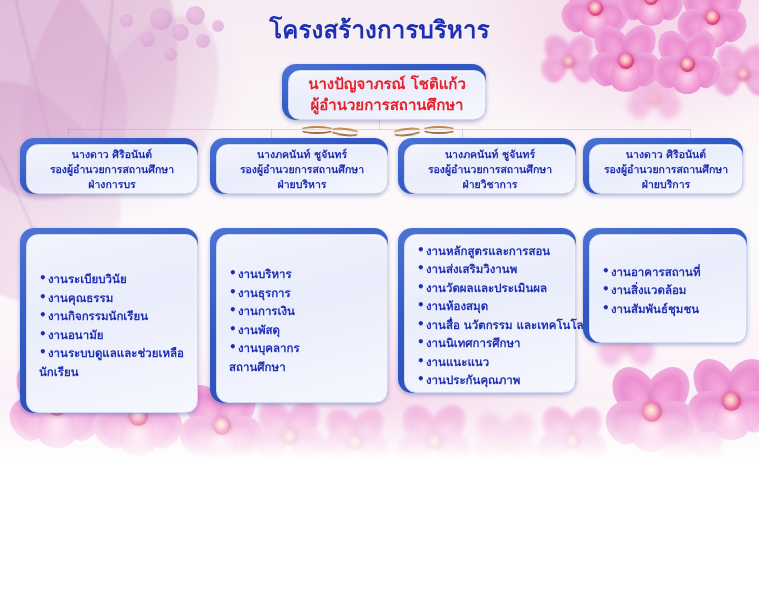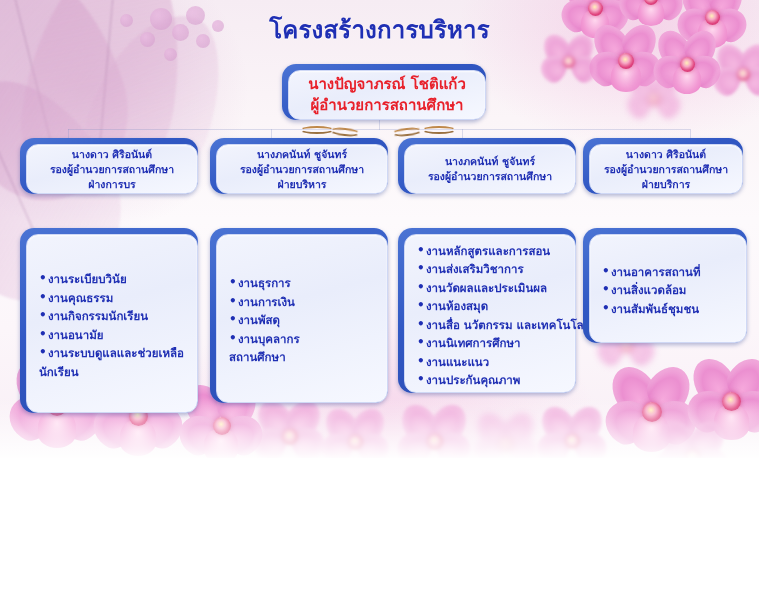--- a/index.html
+++ b/index.html
@@ -373,20 +373,21 @@
       <div class="dep-line">รองผู้อำนวยการสถานศึกษา</div>
       <div class="dep-line">ฝ่ายบริหาร</div>
     </div>
   </div>
 
   <div class="card" style="left:398px;top:138px;width:178px;height:56px;">
     <div class="plate"></div>
     <div class="face">
       <div class="dep-line">นางภคนันท์  ชูจันทร์</div>
       <div class="dep-line">รองผู้อำนวยการสถานศึกษา</div>
+      <div class="dep-line">ฝ่ายวิชาการ</div>
     </div>
   </div>
 
   <div class="card" style="left:583px;top:138px;width:160px;height:56px;">
     <div class="plate"></div>
     <div class="face">
       <div class="dep-line">นางดาว  ศิริอนันต์</div>
       <div class="dep-line">รองผู้อำนวยการสถานศึกษา</div>
       <div class="dep-line">ฝ่ายบริการ</div>
     </div>
@@ -400,33 +401,34 @@
       <div class="list-item">งานกิจกรรมนักเรียน</div>
       <div class="list-item">งานอนามัย</div>
       <div class="list-item">งานระบบดูแลและช่วยเหลือ</div>
       <div class="list-item cont">นักเรียน</div>
     </div>
   </div>
 
   <div class="card" style="left:210px;top:228px;width:178px;height:175px;">
     <div class="plate"></div>
     <div class="face list-face">
+      <div class="list-item">งานบริหาร</div>
       <div class="list-item">งานธุรการ</div>
       <div class="list-item">งานการเงิน</div>
       <div class="list-item">งานพัสดุ</div>
       <div class="list-item">งานบุคลากร</div>
       <div class="list-item cont">สถานศึกษา</div>
     </div>
   </div>
 
   <div class="card" style="left:398px;top:228px;width:178px;height:165px;">
     <div class="plate"></div>
     <div class="face list-face">
       <div class="list-item">งานหลักสูตรและการสอน</div>
-      <div class="list-item">งานส่งเสริมวิชาการ</div>
+      <div class="list-item">งานส่งเสริมวิงานพ</div>
       <div class="list-item">งานวัดผลและประเมินผล</div>
       <div class="list-item">งานห้องสมุด</div>
       <div class="list-item">งานสื่อ นวัตกรรม และเทคโนโลยี</div>
       <div class="list-item">งานนิเทศการศึกษา</div>
       <div class="list-item">งานแนะแนว</div>
       <div class="list-item">งานประกันคุณภาพ</div>
     </div>
   </div>
 
   <div class="card" style="left:583px;top:228px;width:164px;height:115px;">

